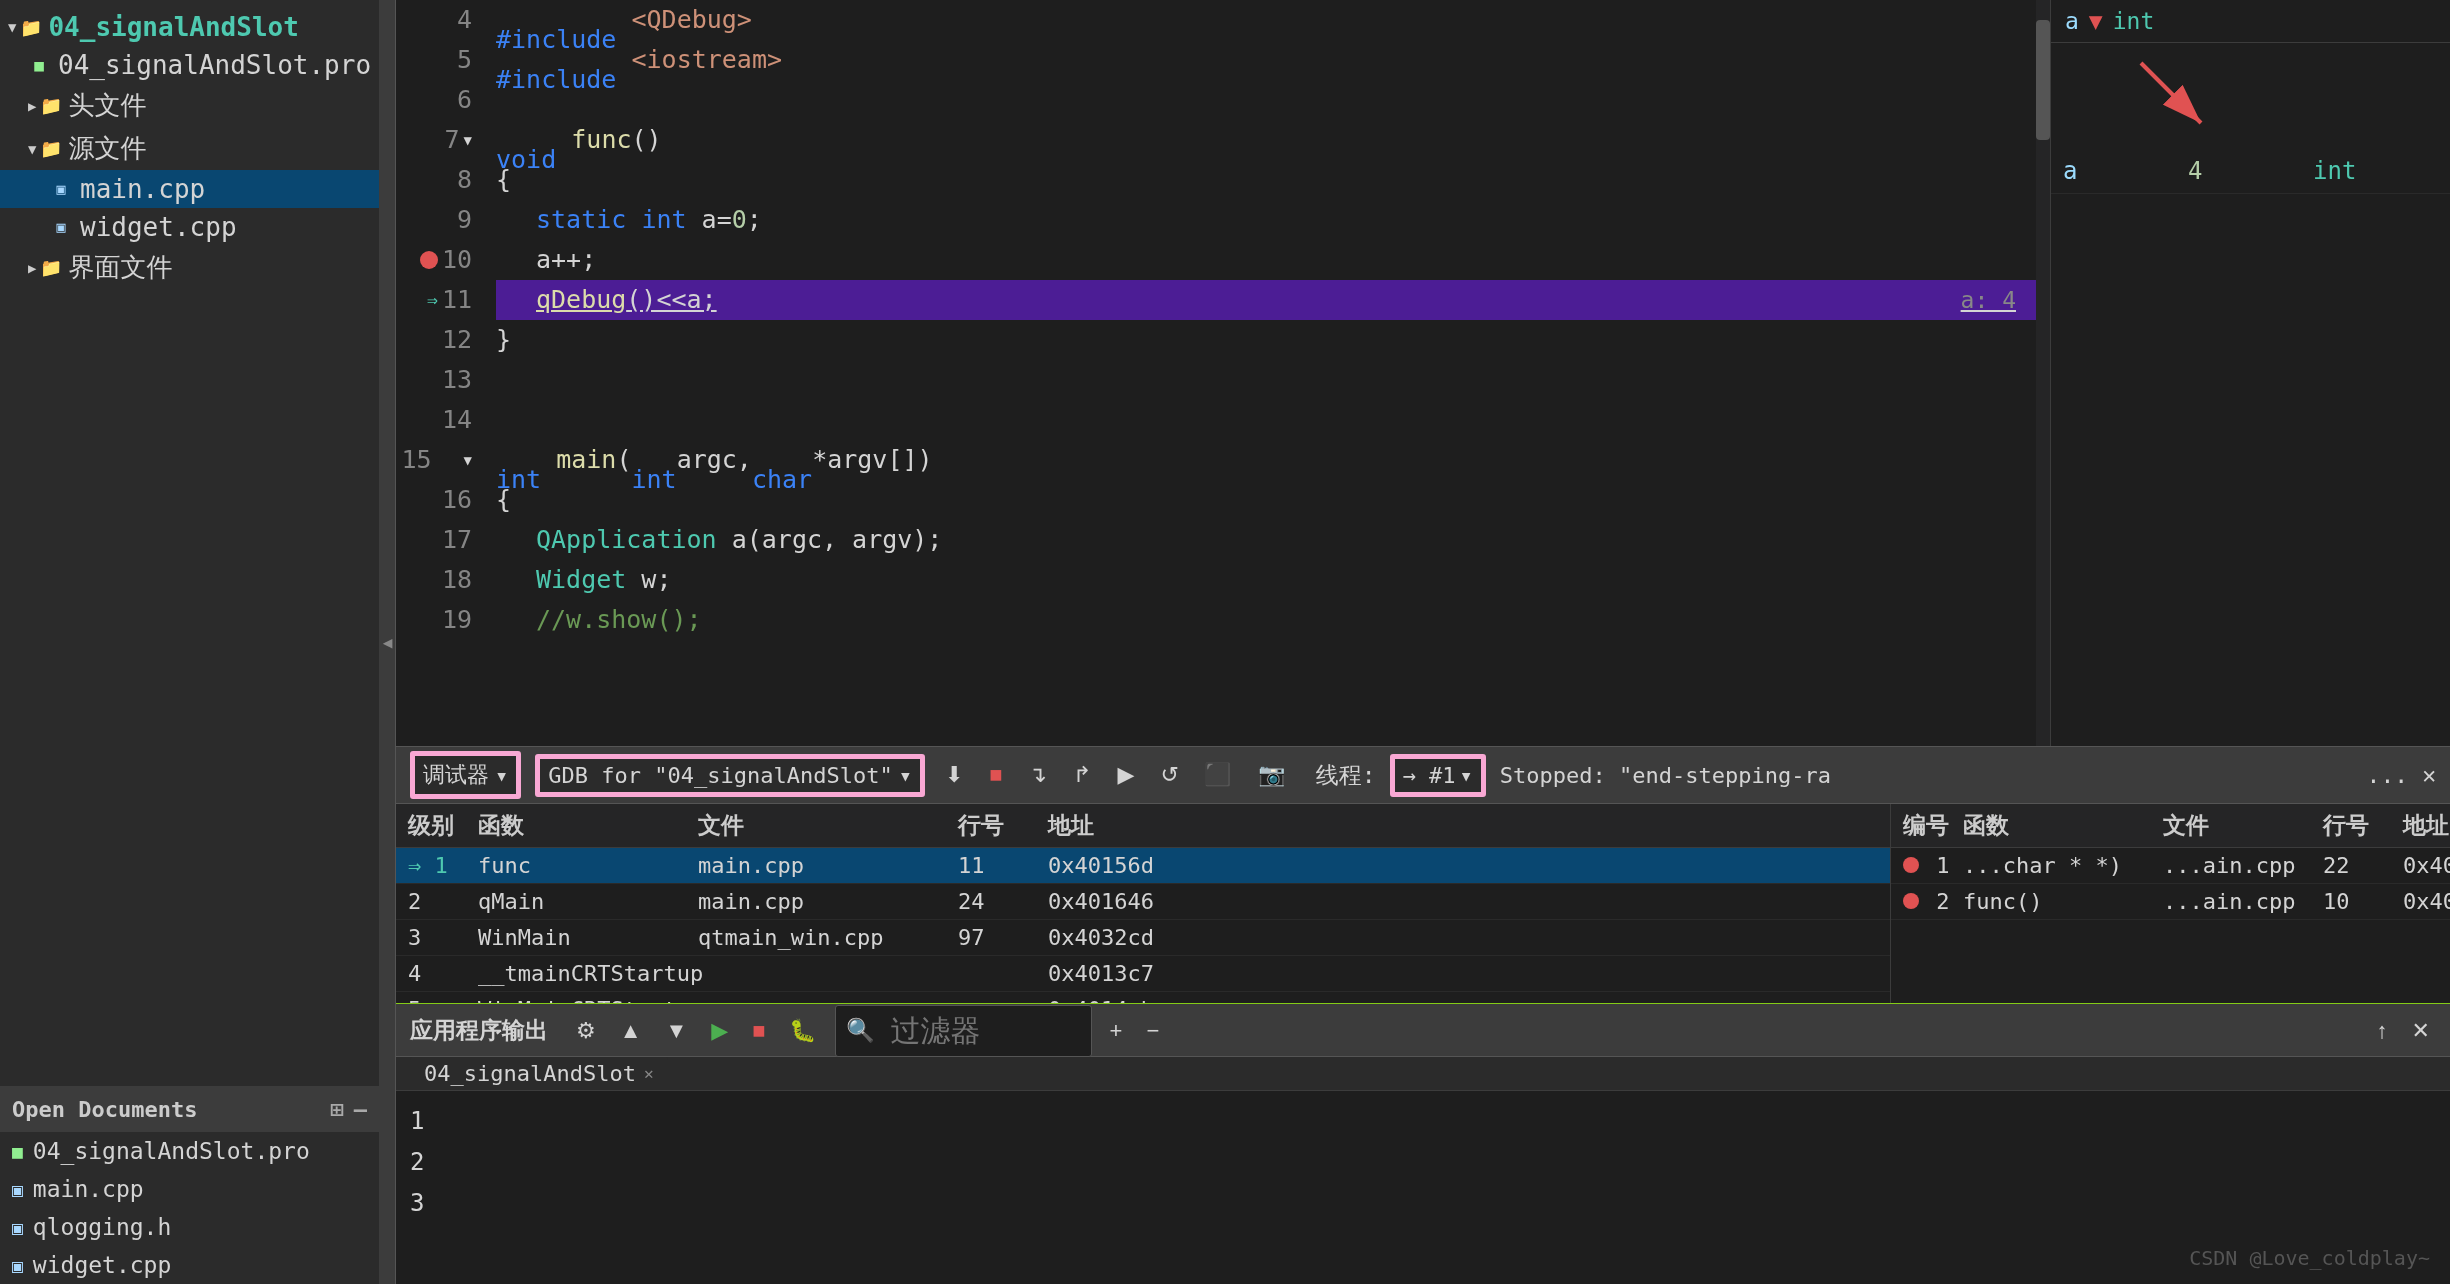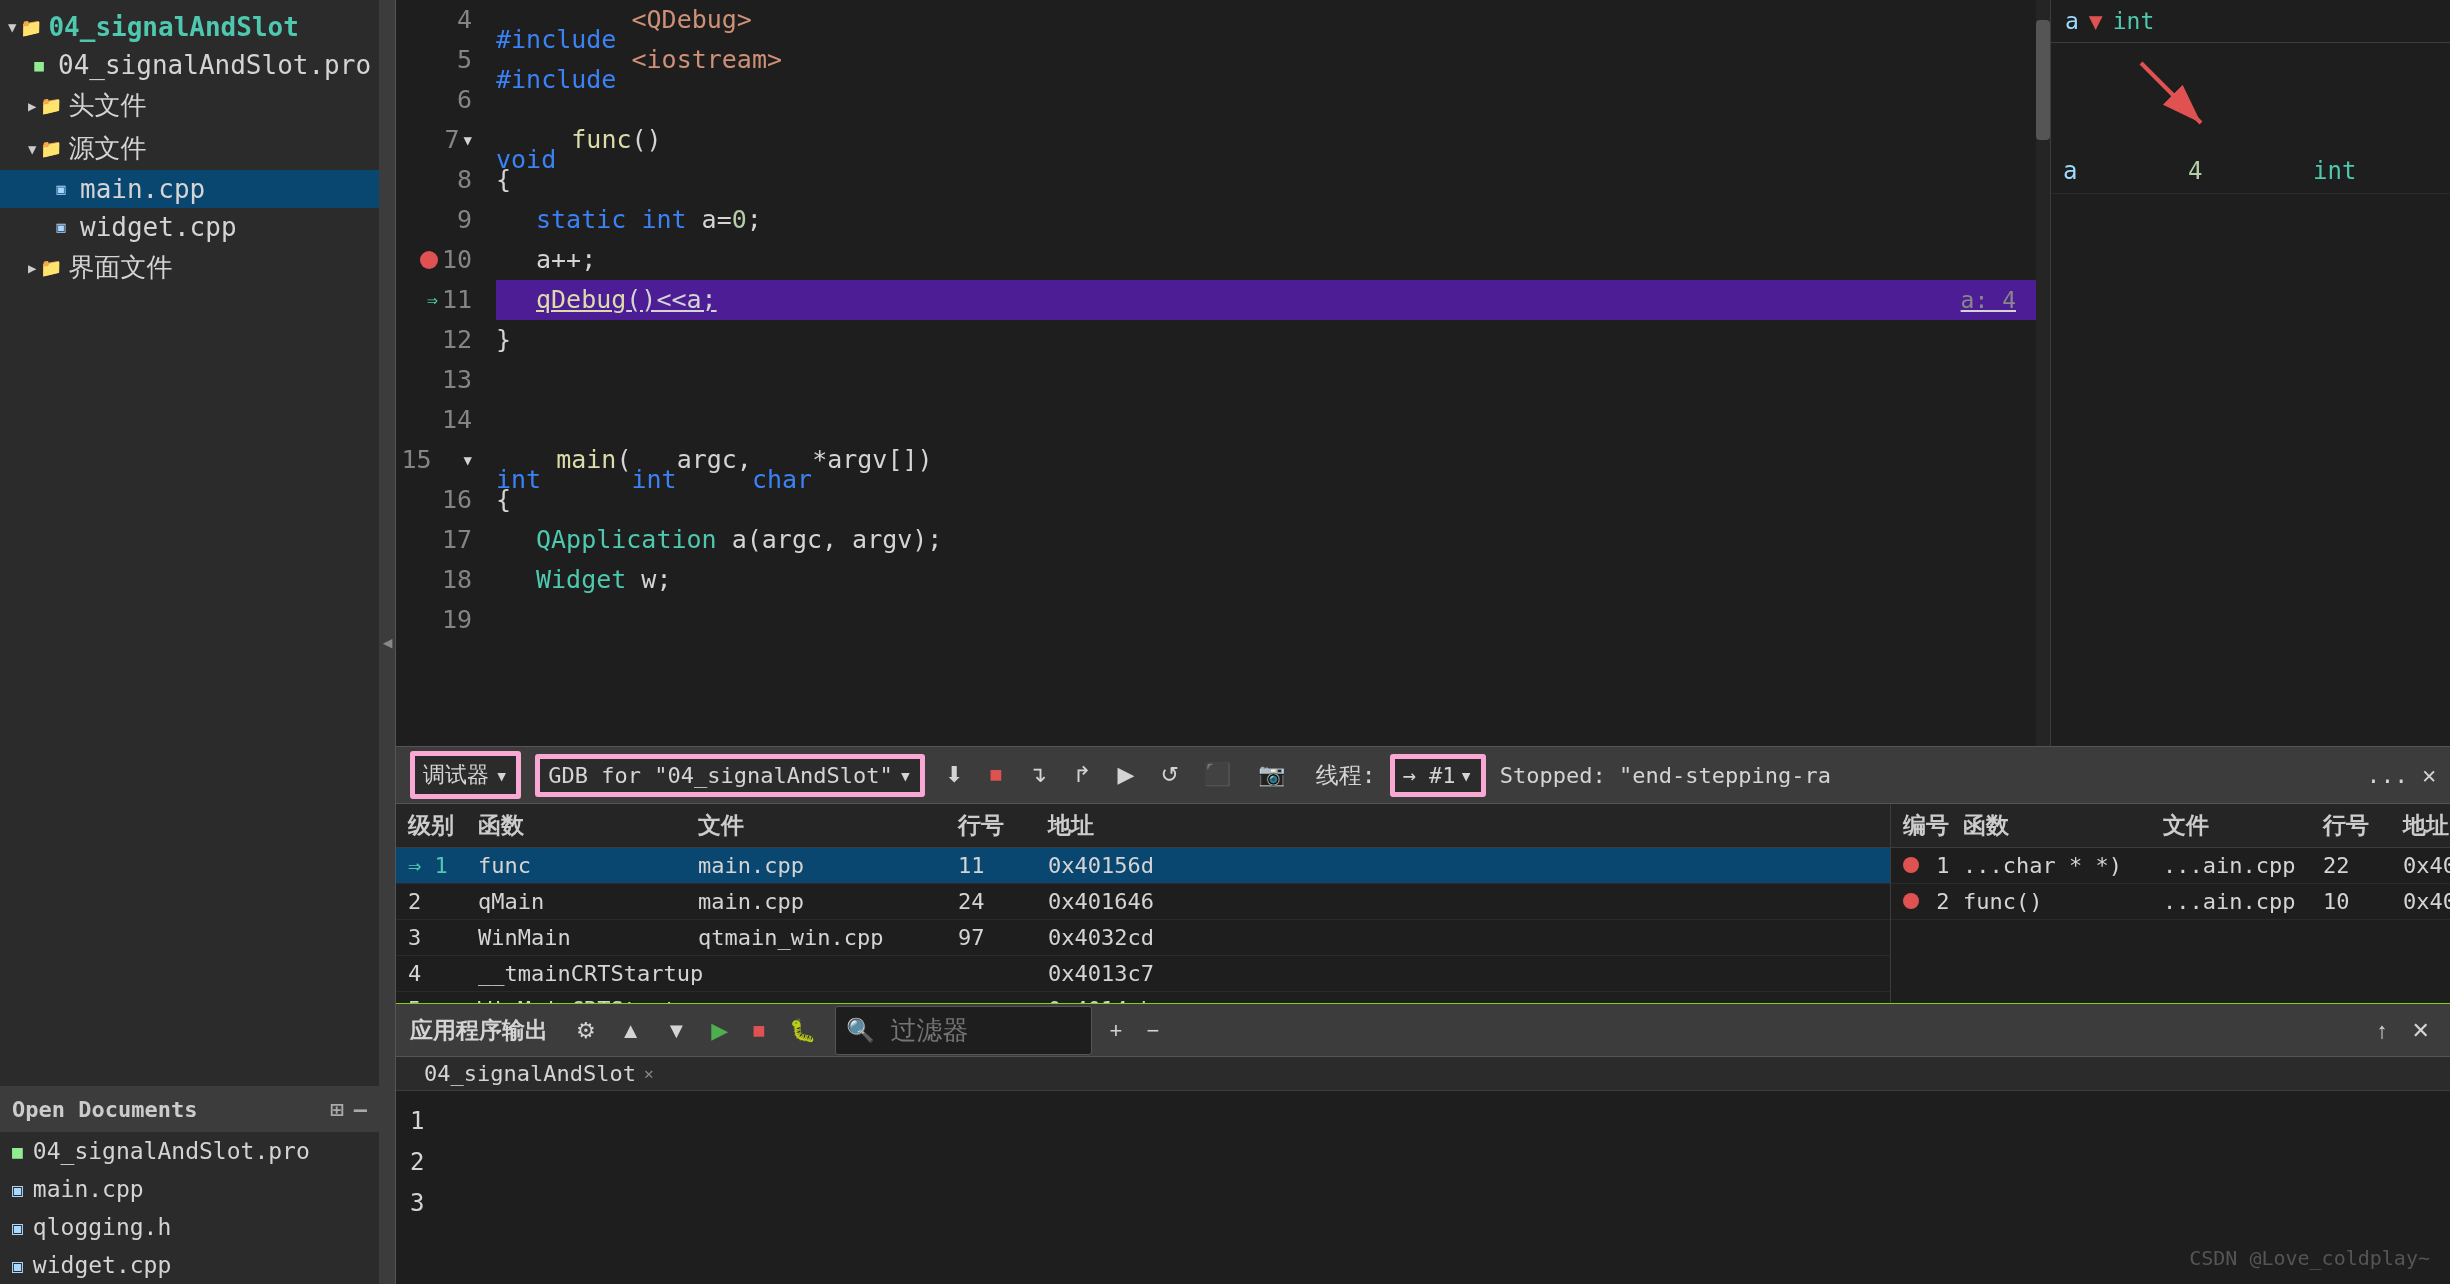--- a/index.html
+++ b/index.html
@@ -326,21 +326,21 @@
       color: #888;
       font-size: 16px;
       cursor: pointer;
     }
 
     .search-box {
       background: #1e1e1e;
       border: 1px solid #555;
       color: #d4d4d4;
       padding: 4px 10px;
-      font-size: 26px;
+      font-size: 30px;
       border-radius: 3px;
       width: 240px;
     }
 
     .output-content {
       flex: 1;
       overflow-y: auto;
       padding: 10px 14px;
       font-size: 24px;
       line-height: 1.7;
@@ -561,20 +561,23 @@
             </div>
 
             <div class="code-line" style="height:40px;">
               <span style="padding-left:40px;"><span style="color:#4ec9b0;">QApplication</span> a(argc, argv);</span>
             </div>
 
             <div class="code-line" style="height:40px;">
               <span style="padding-left:40px;"><span style="color:#4ec9b0;">Widget</span> w;</span>
             </div>
 
+            <div class="code-line" style="height:40px;">
+              <span style="padding-left:40px;"><span class="cmt">//w.show();</span></span>
+            </div>
           </div>
 
           <div class="scrollbar-v">
             <div class="scrollbar-thumb"></div>
           </div>
         </div>
       </div>
 
       <div class="var-panel">
 

